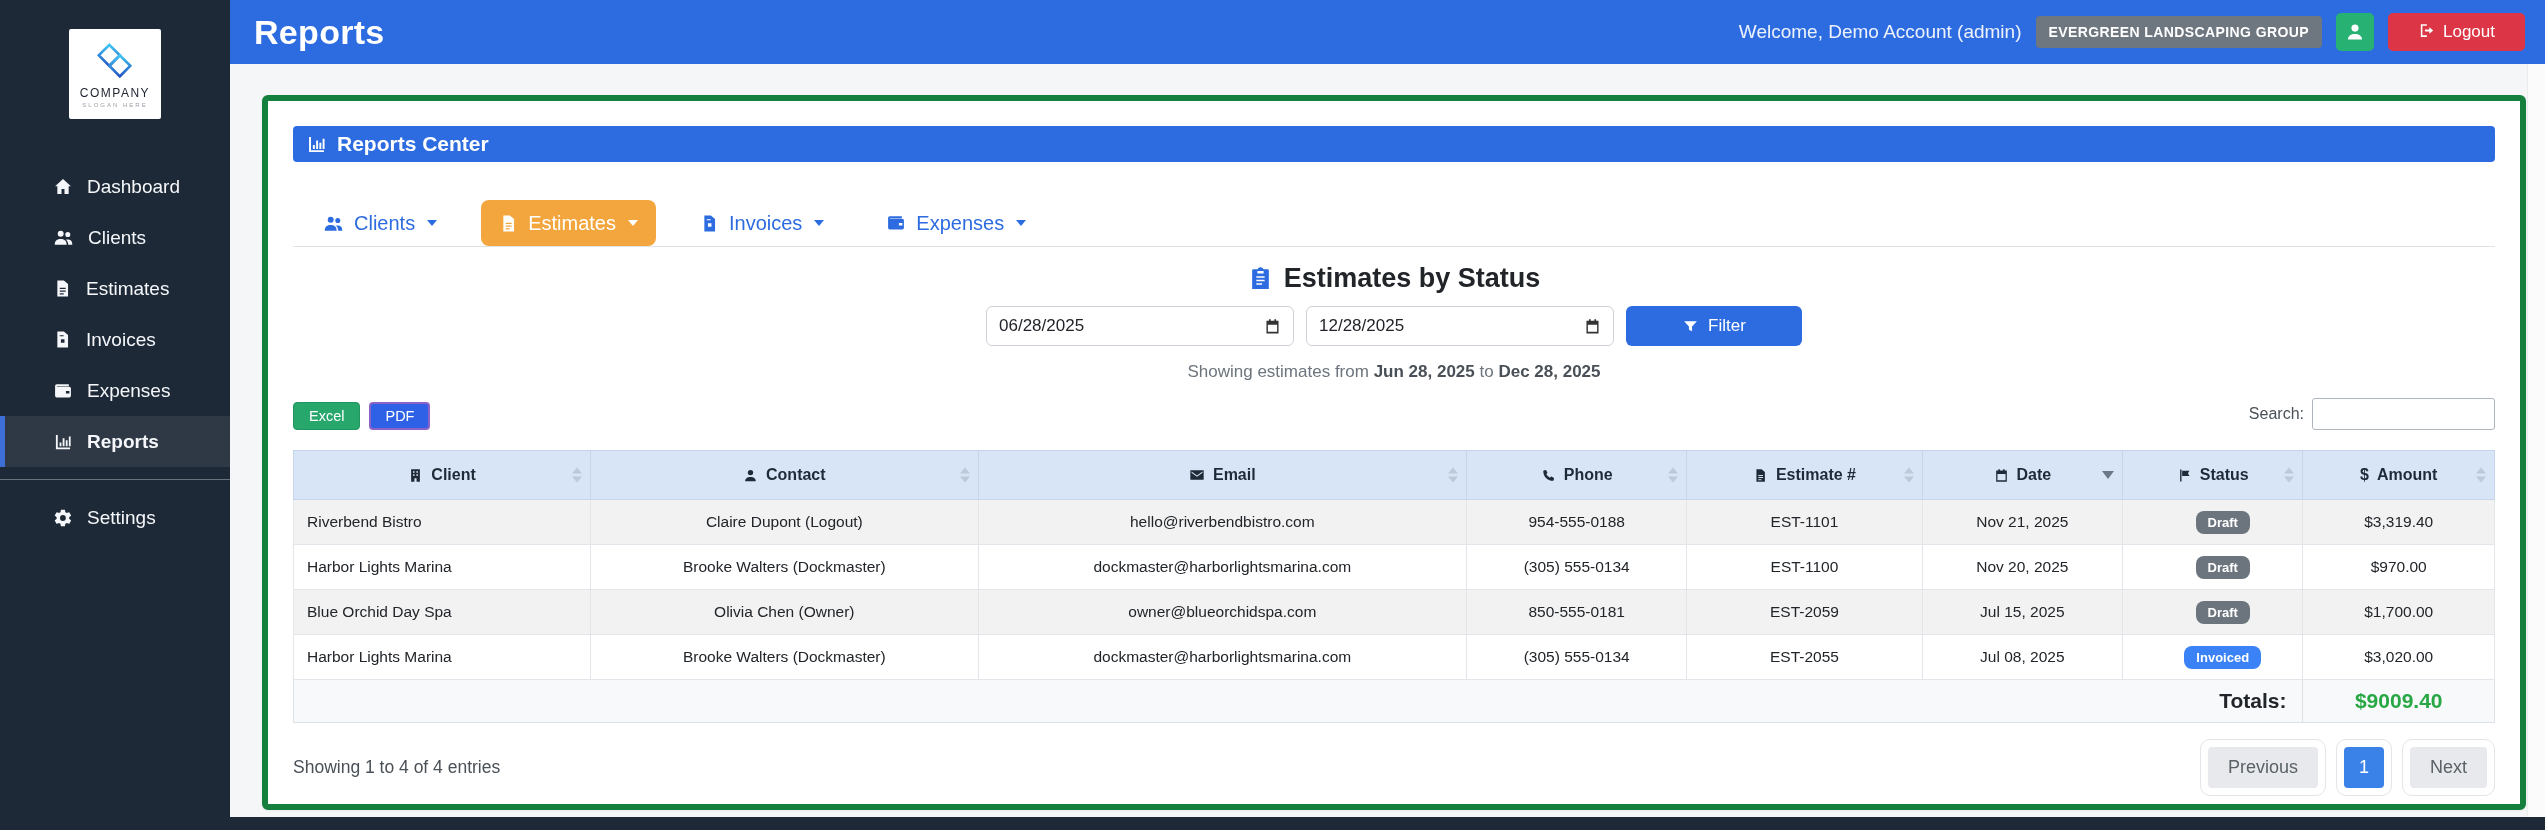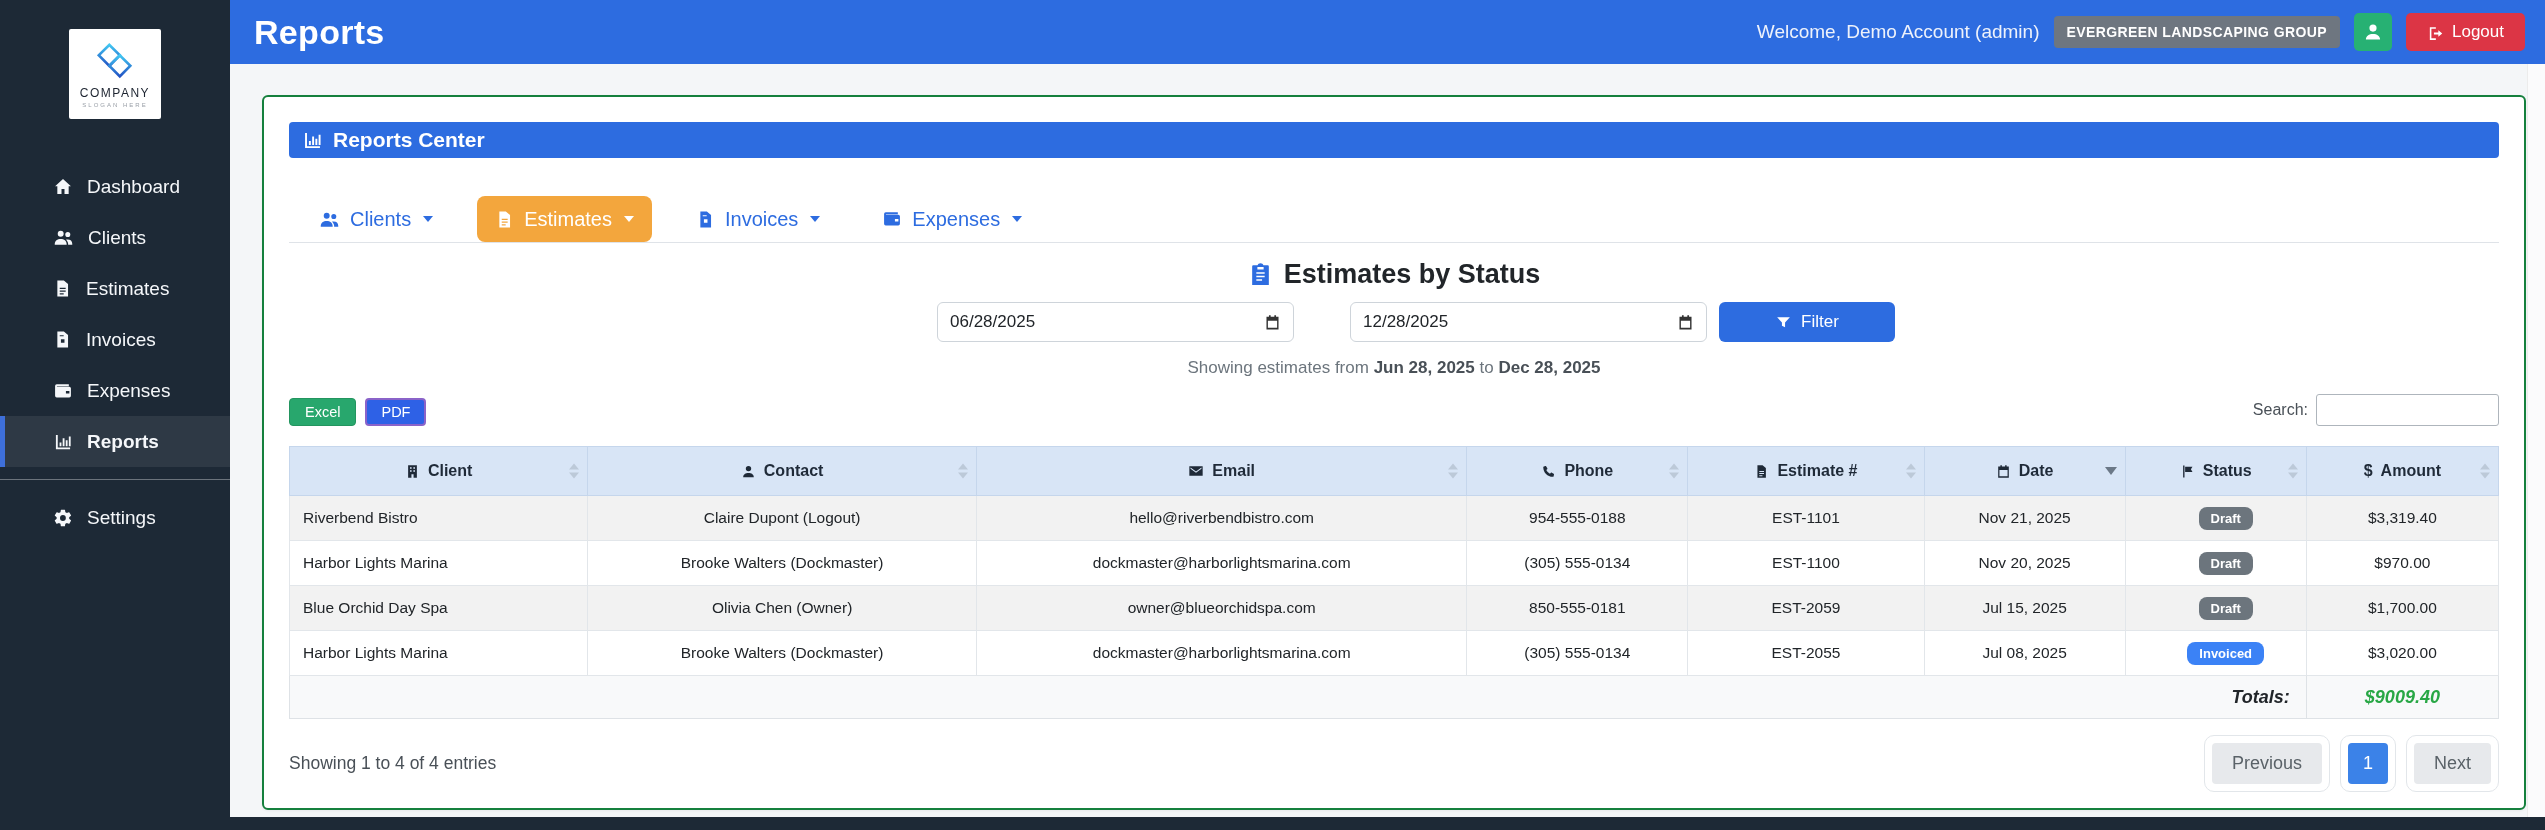--- a/index.html
+++ b/index.html
@@ -25,52 +25,52 @@
     padding:0 20px 0 24px;color:#fff;}
   .topbar-title{font-size:34px;font-weight:bold;letter-spacing:.3px;}
   .topbar-spacer{flex:1;}
   .topbar-right{display:flex;align-items:center;gap:14px;}
   .welcome{font-size:19px;color:#eef2fb;}
   .org-badge{background:#6e7680;border-radius:4px;padding:8px 13px;font-size:14px;
     font-weight:bold;letter-spacing:.4px;white-space:nowrap;}
   .user-btn{width:38px;height:38px;border-radius:5px;background:#27b173;border:none;
     display:flex;align-items:center;justify-content:center;cursor:pointer;color:#fff;}
   .logout-btn{background:#dc3545;border:none;border-radius:5px;color:#fff;font-size:17px;
-    padding:9px 21px;display:flex;align-items:flex-end;gap:8px;cursor:pointer;
+    padding:9px 30px;display:flex;align-items:flex-start;gap:8px;cursor:pointer;
     font-family:inherit;}
 
   .content{flex:1;position:relative;background:#f4f6f8;min-height:0;}
   .scroll-track{position:absolute;top:0;right:0;bottom:0;width:17px;background:#fbfbfc;
     border-left:1px solid #ececec;}
   .bottom-bar{height:13px;flex:none;background:#1d2936;}
 
   
   .card{position:absolute;left:32px;top:31px;width:2264px;height:715px;background:#fff;
-    border:2px solid #15803d;border-radius:6px;box-shadow:0 1px 3px rgba(0,0,0,.05);
+    border:6px solid #15803d;border-radius:6px;box-shadow:0 1px 3px rgba(0,0,0,.05);
     padding:25px;box-sizing:border-box;}
   .rc-bar{height:36px;background:#2d6ce0;border-radius:4px;color:#fff;display:flex;
     align-items:center;gap:10px;padding-left:13px;font-size:21px;font-weight:bold;}
 
   
   .tabs{display:flex;gap:26px;margin-top:38px;padding-left:12px;border-bottom:1px solid #dfe3e8;}
   .tab{height:46px;display:inline-flex;align-items:center;gap:10px;padding:0 18px;
     background:none;border:none;color:#2d6ce0;font-size:20px;cursor:pointer;font-family:inherit;}
   .tab.active{background:#f3a63d;color:#fff;border-radius:8px;}
   .caret{width:0;height:0;border-left:5px solid transparent;border-right:5px solid transparent;
     border-top:6px solid currentColor;margin-left:2px;}
 
   
   .section-title{margin:16px 0 0;text-align:center;font-size:27px;font-weight:bold;color:#212529;
     display:flex;align-items:center;justify-content:center;gap:11px;}
   .section-title svg{color:#2d6ce0;}
   .filter-row{display:flex;justify-content:center;gap:12px;margin-top:12px;}
   .dinput,.dselect{height:40px;border:1px solid #ced4da;border-radius:6px;background:#fff;
     display:flex;align-items:center;justify-content:space-between;padding:0 12px;
     font-size:17px;color:#212529;box-sizing:border-box;cursor:pointer;}
-  .dinput{width:357px;margin-left:44px;}
+  .dinput{width:308px;}
   .dselect{width:345px;color:#212529;}
   .filter-btn{width:176px;height:40px;background:#2d6ce0;color:#fff;border:none;border-radius:6px;
     font-size:17px;display:flex;align-items:center;justify-content:center;gap:9px;cursor:pointer;
     font-family:inherit;}
   .summary{margin:16px 0 0;text-align:center;font-size:17px;color:#6c757d;}
   .summary b{color:#495057;}
 
   
   .controls{display:flex;justify-content:space-between;align-items:flex-end;margin-top:16px;}
   .export{display:flex;gap:9px;}
@@ -96,21 +96,21 @@
   th.sorted .sort b.d{border-left-width:6px;border-right-width:6px;border-top:8px solid #6b7887;}
   tbody td{height:42px;border:1px solid #e2e6ea;border-top:1px solid #dee2e6;text-align:center;
     overflow:hidden;white-space:nowrap;}
   tbody tr:nth-child(odd) td{background:#f2f2f2;}
   tbody tr:nth-child(even) td{background:#fff;}
   td.c-left{text-align:left;padding-left:13px;}
   .badge{display:inline-block;color:#fff;font-size:13px;font-weight:bold;
     padding:5px 12px;border-radius:8px;line-height:1;margin-left:20px;}
   .badge.draft{background:#6c757d;}
   .badge.invoiced{background:#3b82f6;}
-  tfoot td{height:40px;background:#f8f9fa;border:1px solid #dee2e6;font-weight:bold;font-size:18px;font-style:italic;}
+  tfoot td{height:40px;background:#f8f9fa;border:1px solid #dee2e6;font-weight:bold;font-size:21px;}
   .totals-label{text-align:right;padding-right:16px;color:#212529;}
   .totals-value{text-align:center;color:#28a745;}
 
   
   .table-footer{display:flex;justify-content:space-between;align-items:center;margin-top:16px;}
   .entries{font-size:17.5px;color:#495057;}
   .pagination{display:flex;gap:10px;}
   .page-box{background:#fff;border:1px solid #e2e6ea;border-radius:10px;padding:7px;cursor:pointer;}
   .page-btn{border:none;border-radius:4px;padding:10px 20px;font-size:18px;cursor:pointer;
     font-family:inherit;}

